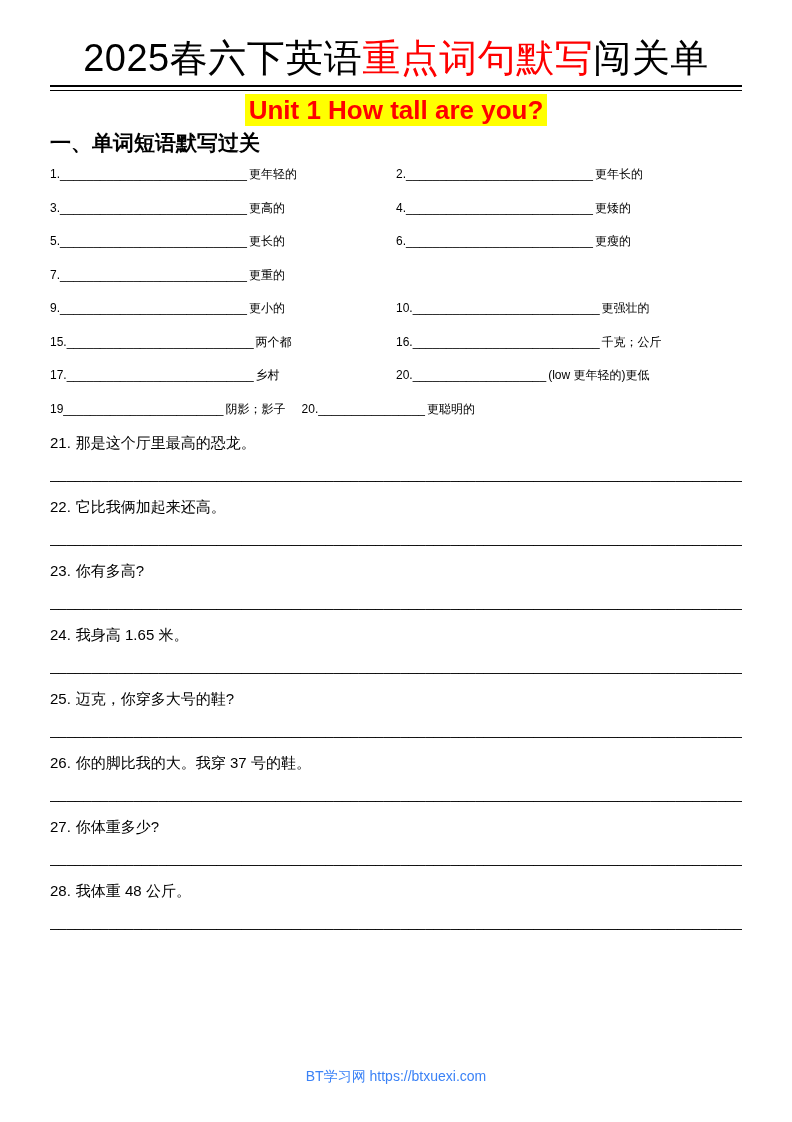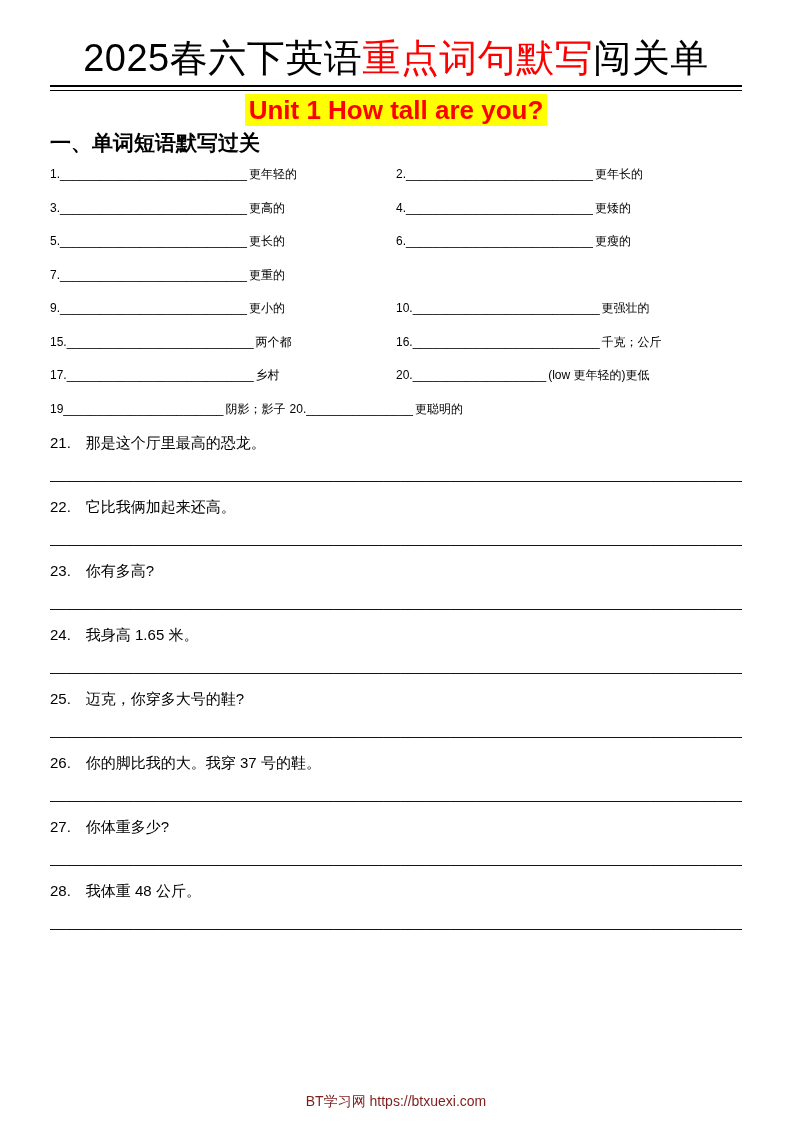--- a/index.html
+++ b/index.html
@@ -53,46 +53,46 @@
   }
   .word-list { margin-top: 4px; }
   .word-row {
     display: flex;
     font-size: 12px;
     line-height: 33.5px;
     white-space: nowrap;
   }
   .word-item { display: inline-block; }
   .word-item.first { flex: 0 0 346px; }
-  .word-row:last-child .word-item.first { flex: 0 0 auto; margin-right: 4px; }
+  .word-row:last-child .word-item.first { flex: 0 0 auto; margin-right: 16px; }
   .word-blank { letter-spacing: 0; }
   .word-label { margin-left: 2px; }
   .sentence-list { margin-top: 6px; }
   .sentence-block { }
   .sentence-text {
     font-size: 15px;
     line-height: 22px;
   }
-  .sentence-number { margin-right: 15px; }
+  .sentence-number { margin-right: 5px; }
   .answer-line {
     font-size: 15px;
     line-height: 20px;
     margin: 10px 0 12px 0;
     white-space: nowrap;
     overflow: hidden;
     width: 100%;
   }
   .footer {
     position: absolute;
     left: 0;
-    bottom: 11px;
+    bottom: 36px;
     width: 100%;
     text-align: center;
     font-size: 14px;
-    color: #7f1d1d;
+    color: #3b82f6;
   }
 </style>
 </head>
 <body>
 
 <div class="page">
 
   <h1 class="title"><span>2025春六下英语</span><span class="red">重点词句默写</span><span>闯关单</span></h1>
 
   <div class="title-rule"></div>

